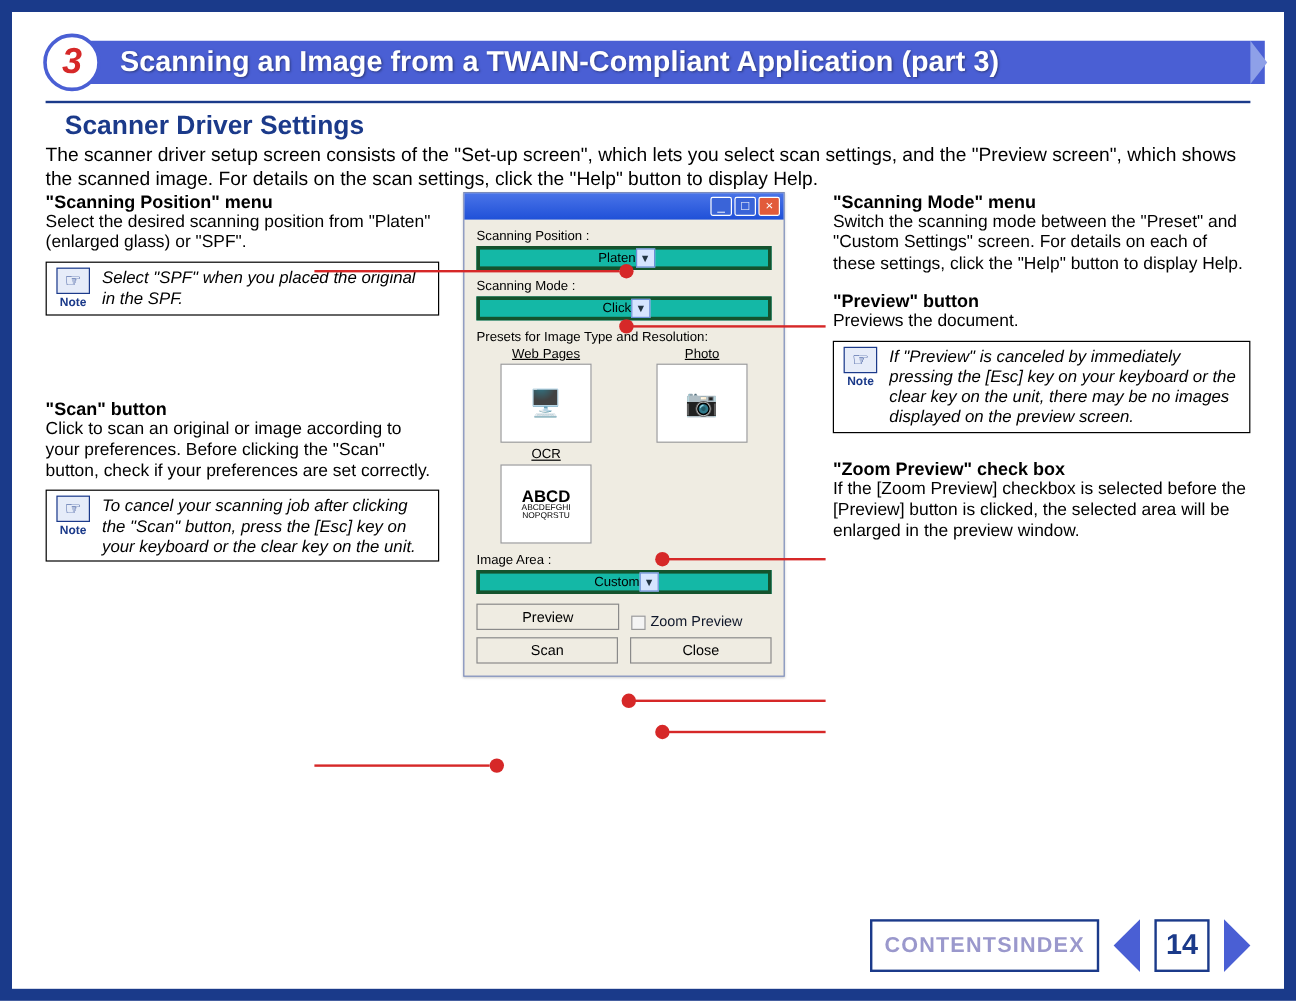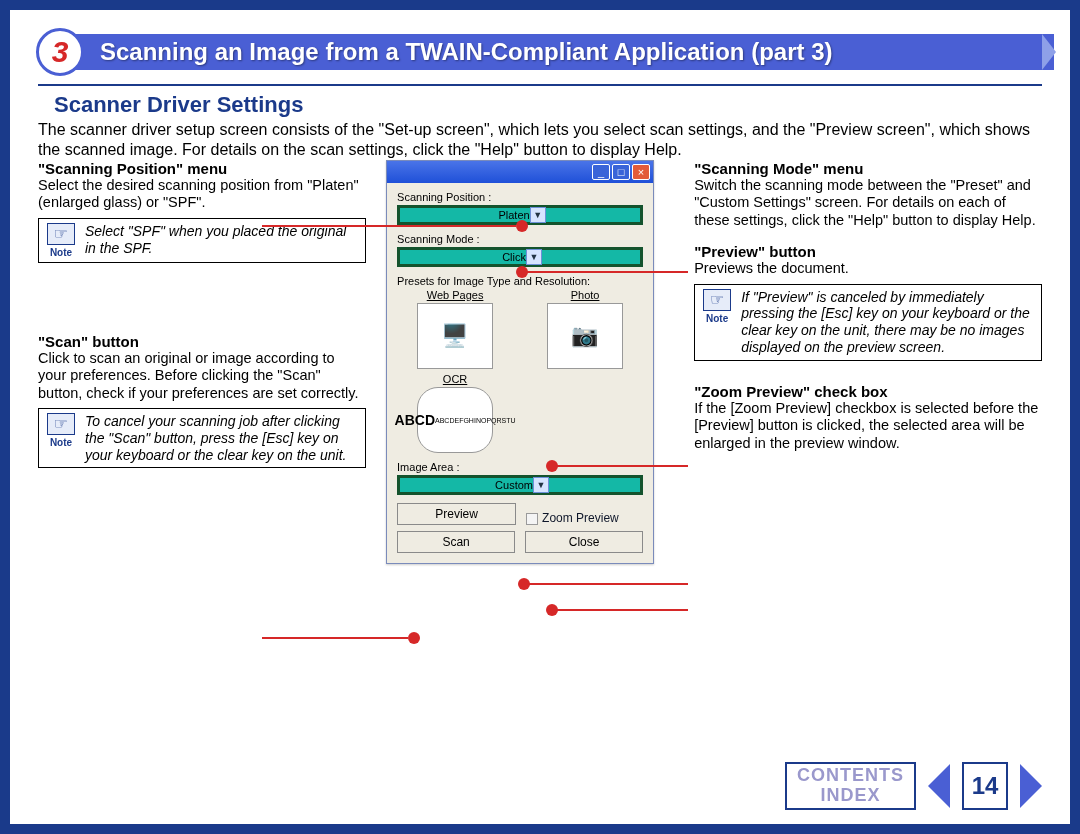--- a/index.html
+++ b/index.html
@@ -248,21 +248,21 @@
     position: absolute;
     right: 24px; bottom: 14px;
     display: flex; align-items: stretch; gap: 8px;
   }
   .nav-box {
     border: 2px solid #1b3a8a;
     background: #fff;
   }
   .nav-ci {
     padding: 2px 10px;
-    display: flex; flex-direction: column; align-items: center; justify-content: center;
+    display: flex; align-items: center; justify-content: center;
   }
   .nav-ci a {
     color: #9a98cc;
     font-weight: bold;
     font-size: 18px;
     letter-spacing: 1px;
     text-decoration: none;
     line-height: 1.1;
   }
   .tri {
@@ -357,21 +357,21 @@
               <div class="preset">
                 <div class="plabel">Web Pages</div>
                 <div class="pthumb">🖥️</div>
               </div>
               <div class="preset">
                 <div class="plabel">Photo</div>
                 <div class="pthumb">📷</div>
               </div>
               <div class="preset">
                 <div class="plabel">OCR</div>
-                <div class="pthumb" style="flex-direction:row;font-size:7px;line-height:1;border-radius:21px;">
+                <div class="pthumb" style="flex-direction:column;font-size:7px;line-height:1;">
                   <div style="font-size:14px;font-weight:bold;">ABCD</div>
                   <div>ABCDEFGHI</div>
                   <div>NOPQRSTU</div>
                 </div>
               </div>
             </div>
             <label>Image Area :</label>
             <div class="drop">
               <span>Custom</span>
               <span class="dv">▼</span>

